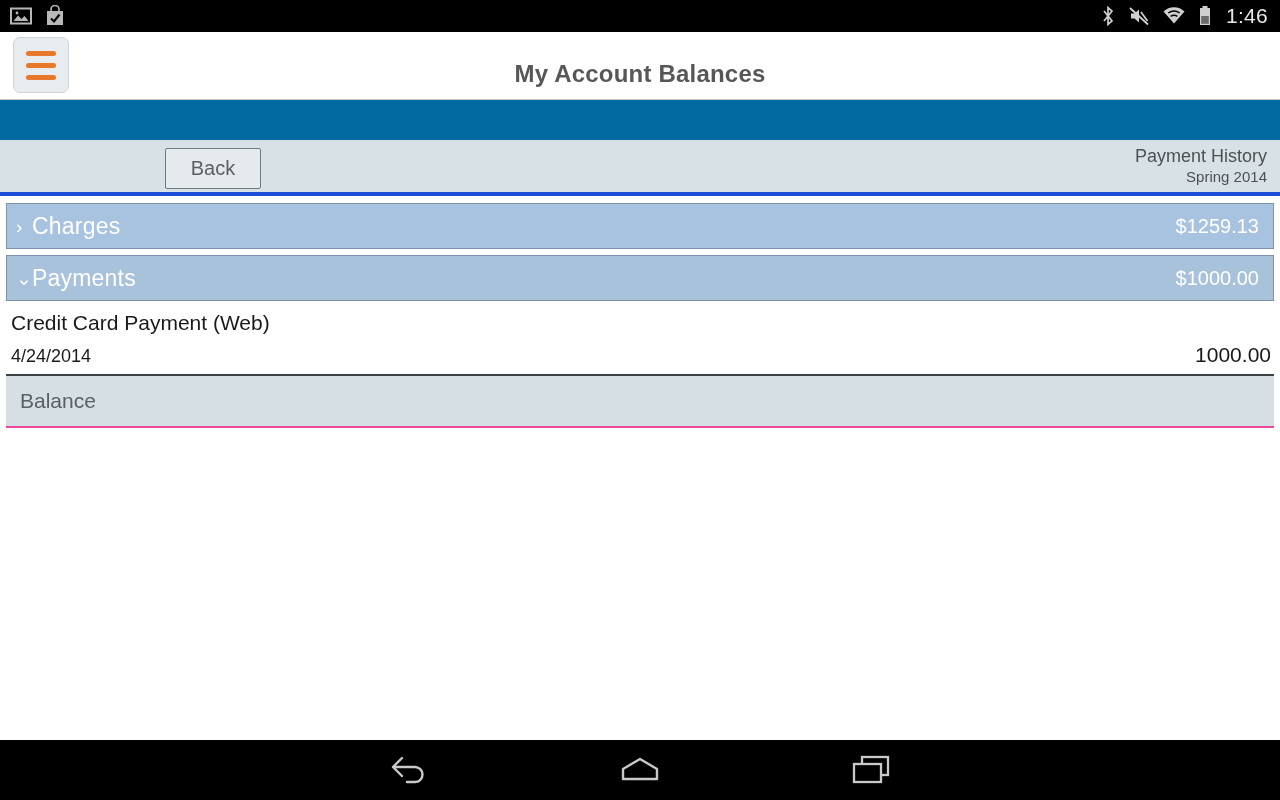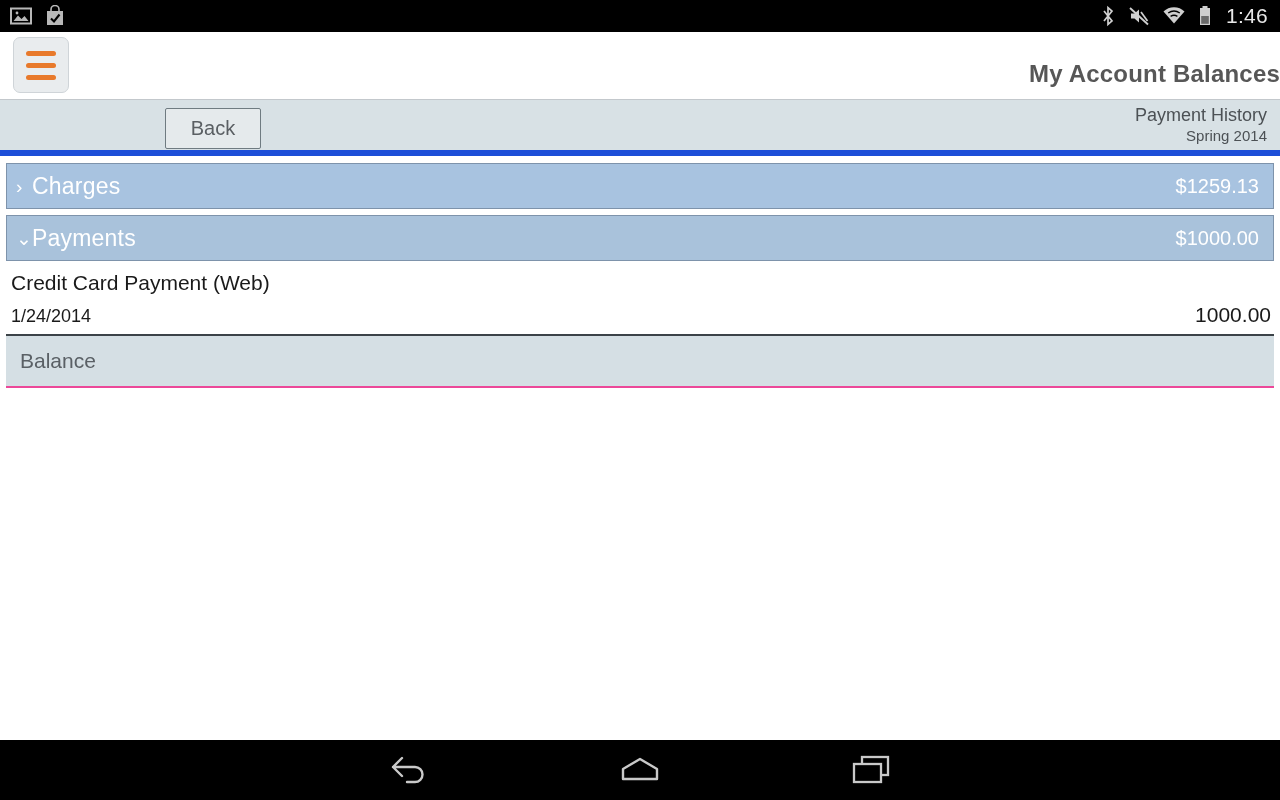--- a/index.html
+++ b/index.html
@@ -69,36 +69,37 @@
     cursor: pointer;
   }
   .menu-bar-line {
     width: 30px;
     height: 5px;
     background: #e8792b;
     border-radius: 3px;
   }
   .app-title {
     width: 100%;
-    text-align: right;
+    text-align: center;
     font-size: 24px;
     font-weight: bold;
     color: #575757;
     letter-spacing: 0.2px;
     margin-top: 16px;
   }
 
   
   .sub-header {
     flex: 0 0 56px;
     background: #d8e1e5;
-    border-bottom: 6px solid #1d4ed8;
+    border-bottom: 4px solid #1d4ed8;
     display: flex;
     align-items: center;
     position: relative;
+    margin-top: 40px;
   }
   .back-button {
     position: absolute;
     left: 165px;
     top: 8px;
     width: 96px;
     height: 41px;
     background: #e5eaec;
     border: 1px solid #6f7b81;
     border-radius: 2px;
@@ -297,21 +298,21 @@
 
     <div class="section-bar payments">
       <span class="chevron">⌄</span>
       <span class="section-label">Payments</span>
       <span class="section-amount">$1000.00</span>
     </div>
 
     <div class="txn">
       <div class="txn-desc">Credit Card Payment (Web)</div>
       <div class="txn-line">
-        <span class="txn-date">1/24/2014</span>
+        <span class="txn-date">4/24/2014</span>
         <span class="txn-amount">1000.00</span>
       </div>
     </div>
 
     <div class="balance-row">
       <span class="balance-label">Balance</span>
     </div>
 
   </div>
 

